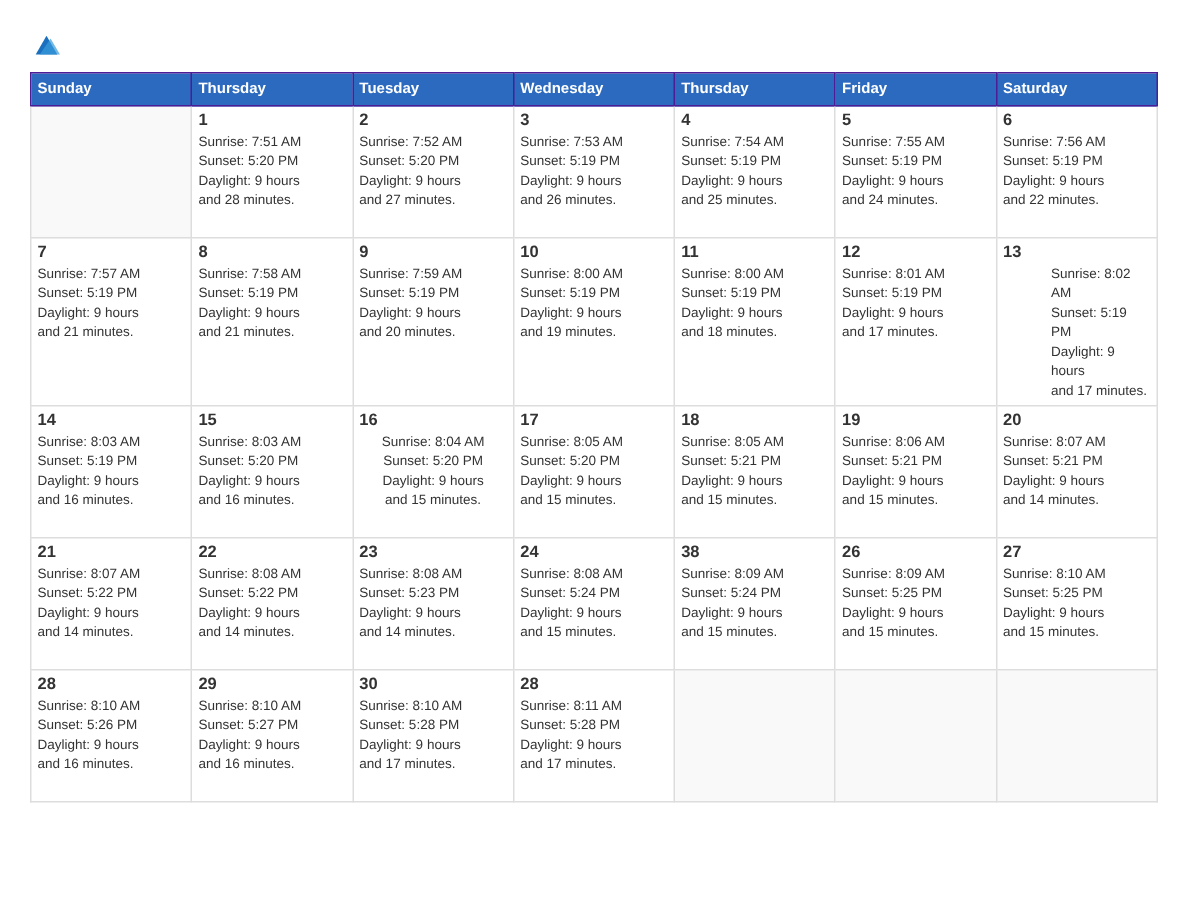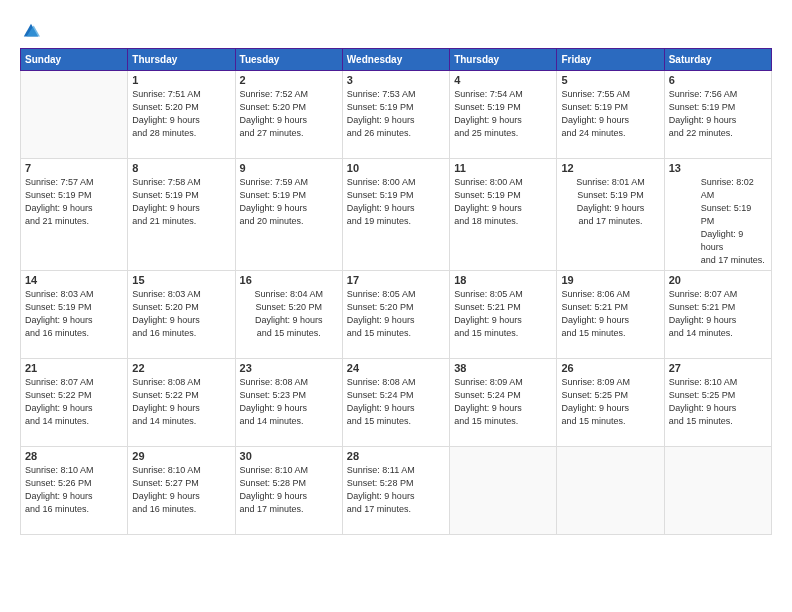--- a/index.html
+++ b/index.html
@@ -211,21 +211,21 @@
           </td>
           <td>
             <div class="day-num">11</div>
             <div class="day-info" style="white-space: pre-line;">Sunrise: 8:00 AM
 Sunset: 5:19 PM
 Daylight: 9 hours
 and 18 minutes.</div>
           </td>
           <td>
             <div class="day-num">12</div>
-            <div class="day-info" style="white-space: pre-line; text-align: center;">Sunrise: 8:01 AM
+            <div class="day-info" style="white-space: pre-line;">Sunrise: 8:01 AM
 Sunset: 5:19 PM
 Daylight: 9 hours
 and 17 minutes.</div>
           </td>
           <td>
             <div class="day-num">13</div>
             <div class="day-info" style="white-space: pre-line; margin-left: 32px;">Sunrise: 8:02 AM
 Sunset: 5:19 PM
 Daylight: 9 hours
 and 17 minutes.</div>

